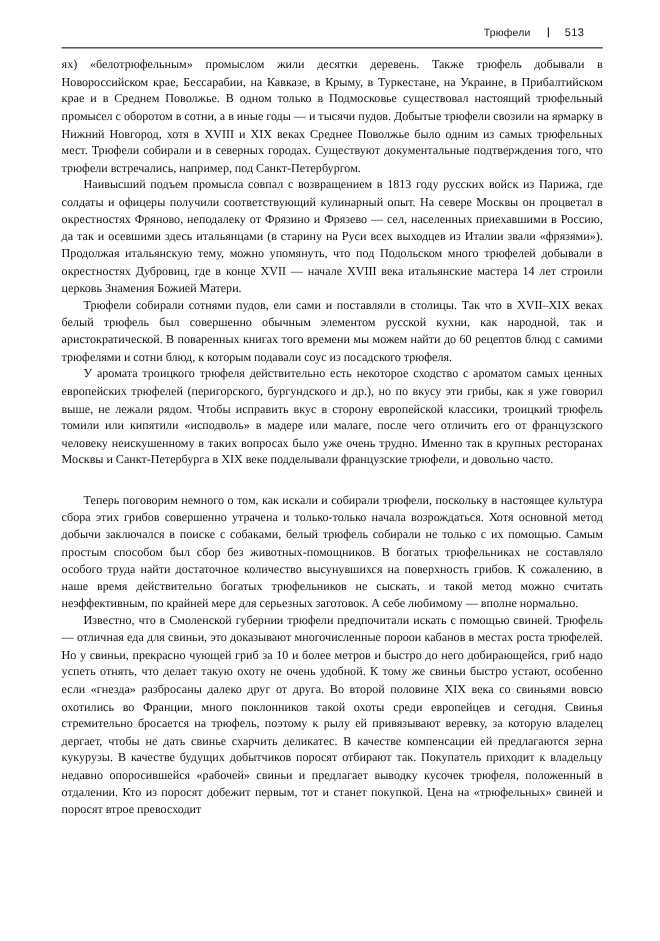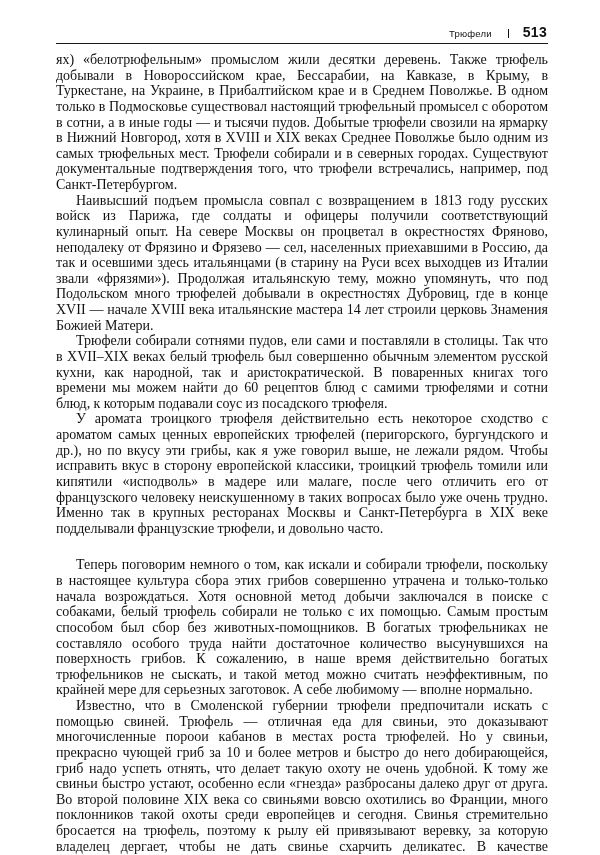--- a/index.html
+++ b/index.html
@@ -21,21 +21,21 @@
     position: relative;
     width: 600px;
     height: 855px;
     background: #ffffff;
     box-sizing: border-box;
   }
 
   
   .running-head {
     position: absolute;
-    left: 56px;
+    left: 40px;
     top: 24px;
     width: 492px;
     height: 24px;
     display: flex;
     align-items: flex-start;
     justify-content: flex-end;
     box-sizing: border-box;
   }
   .running-head-inner {
     display: flex;
@@ -53,22 +53,22 @@
   .rh-sep {
     display: inline-block;
     width: 1px;
     height: 9px;
     background: #111111;
     margin: 0 14px 0 16px;
     position: relative;
     top: 1px;
   }
   .rh-folio {
-    font-weight: 700;
-    font-size: 14px;
+    font-weight: 400;
+    font-size: 10px;
     letter-spacing: 0.3px;
   }
   .head-rule {
     position: absolute;
     left: 56px;
     top: 43px;
     width: 492px;
     height: 1px;
     background: #1a1a1a;
   }
@@ -78,21 +78,21 @@
     position: absolute;
     left: 56px;
     top: 52px;
     width: 492px;
     box-sizing: border-box;
   }
 
   p.para {
     margin: 0;
     padding: 0;
-    font-size: 14px;
+    font-size: 11px;
     line-height: 15.62px;
     text-align: justify;
     text-justify: inter-word;
     text-indent: 20px;
     hyphens: manual;
     word-spacing: -0.1px;
   }
   p.para.no-indent {
     text-indent: 0;
   }

